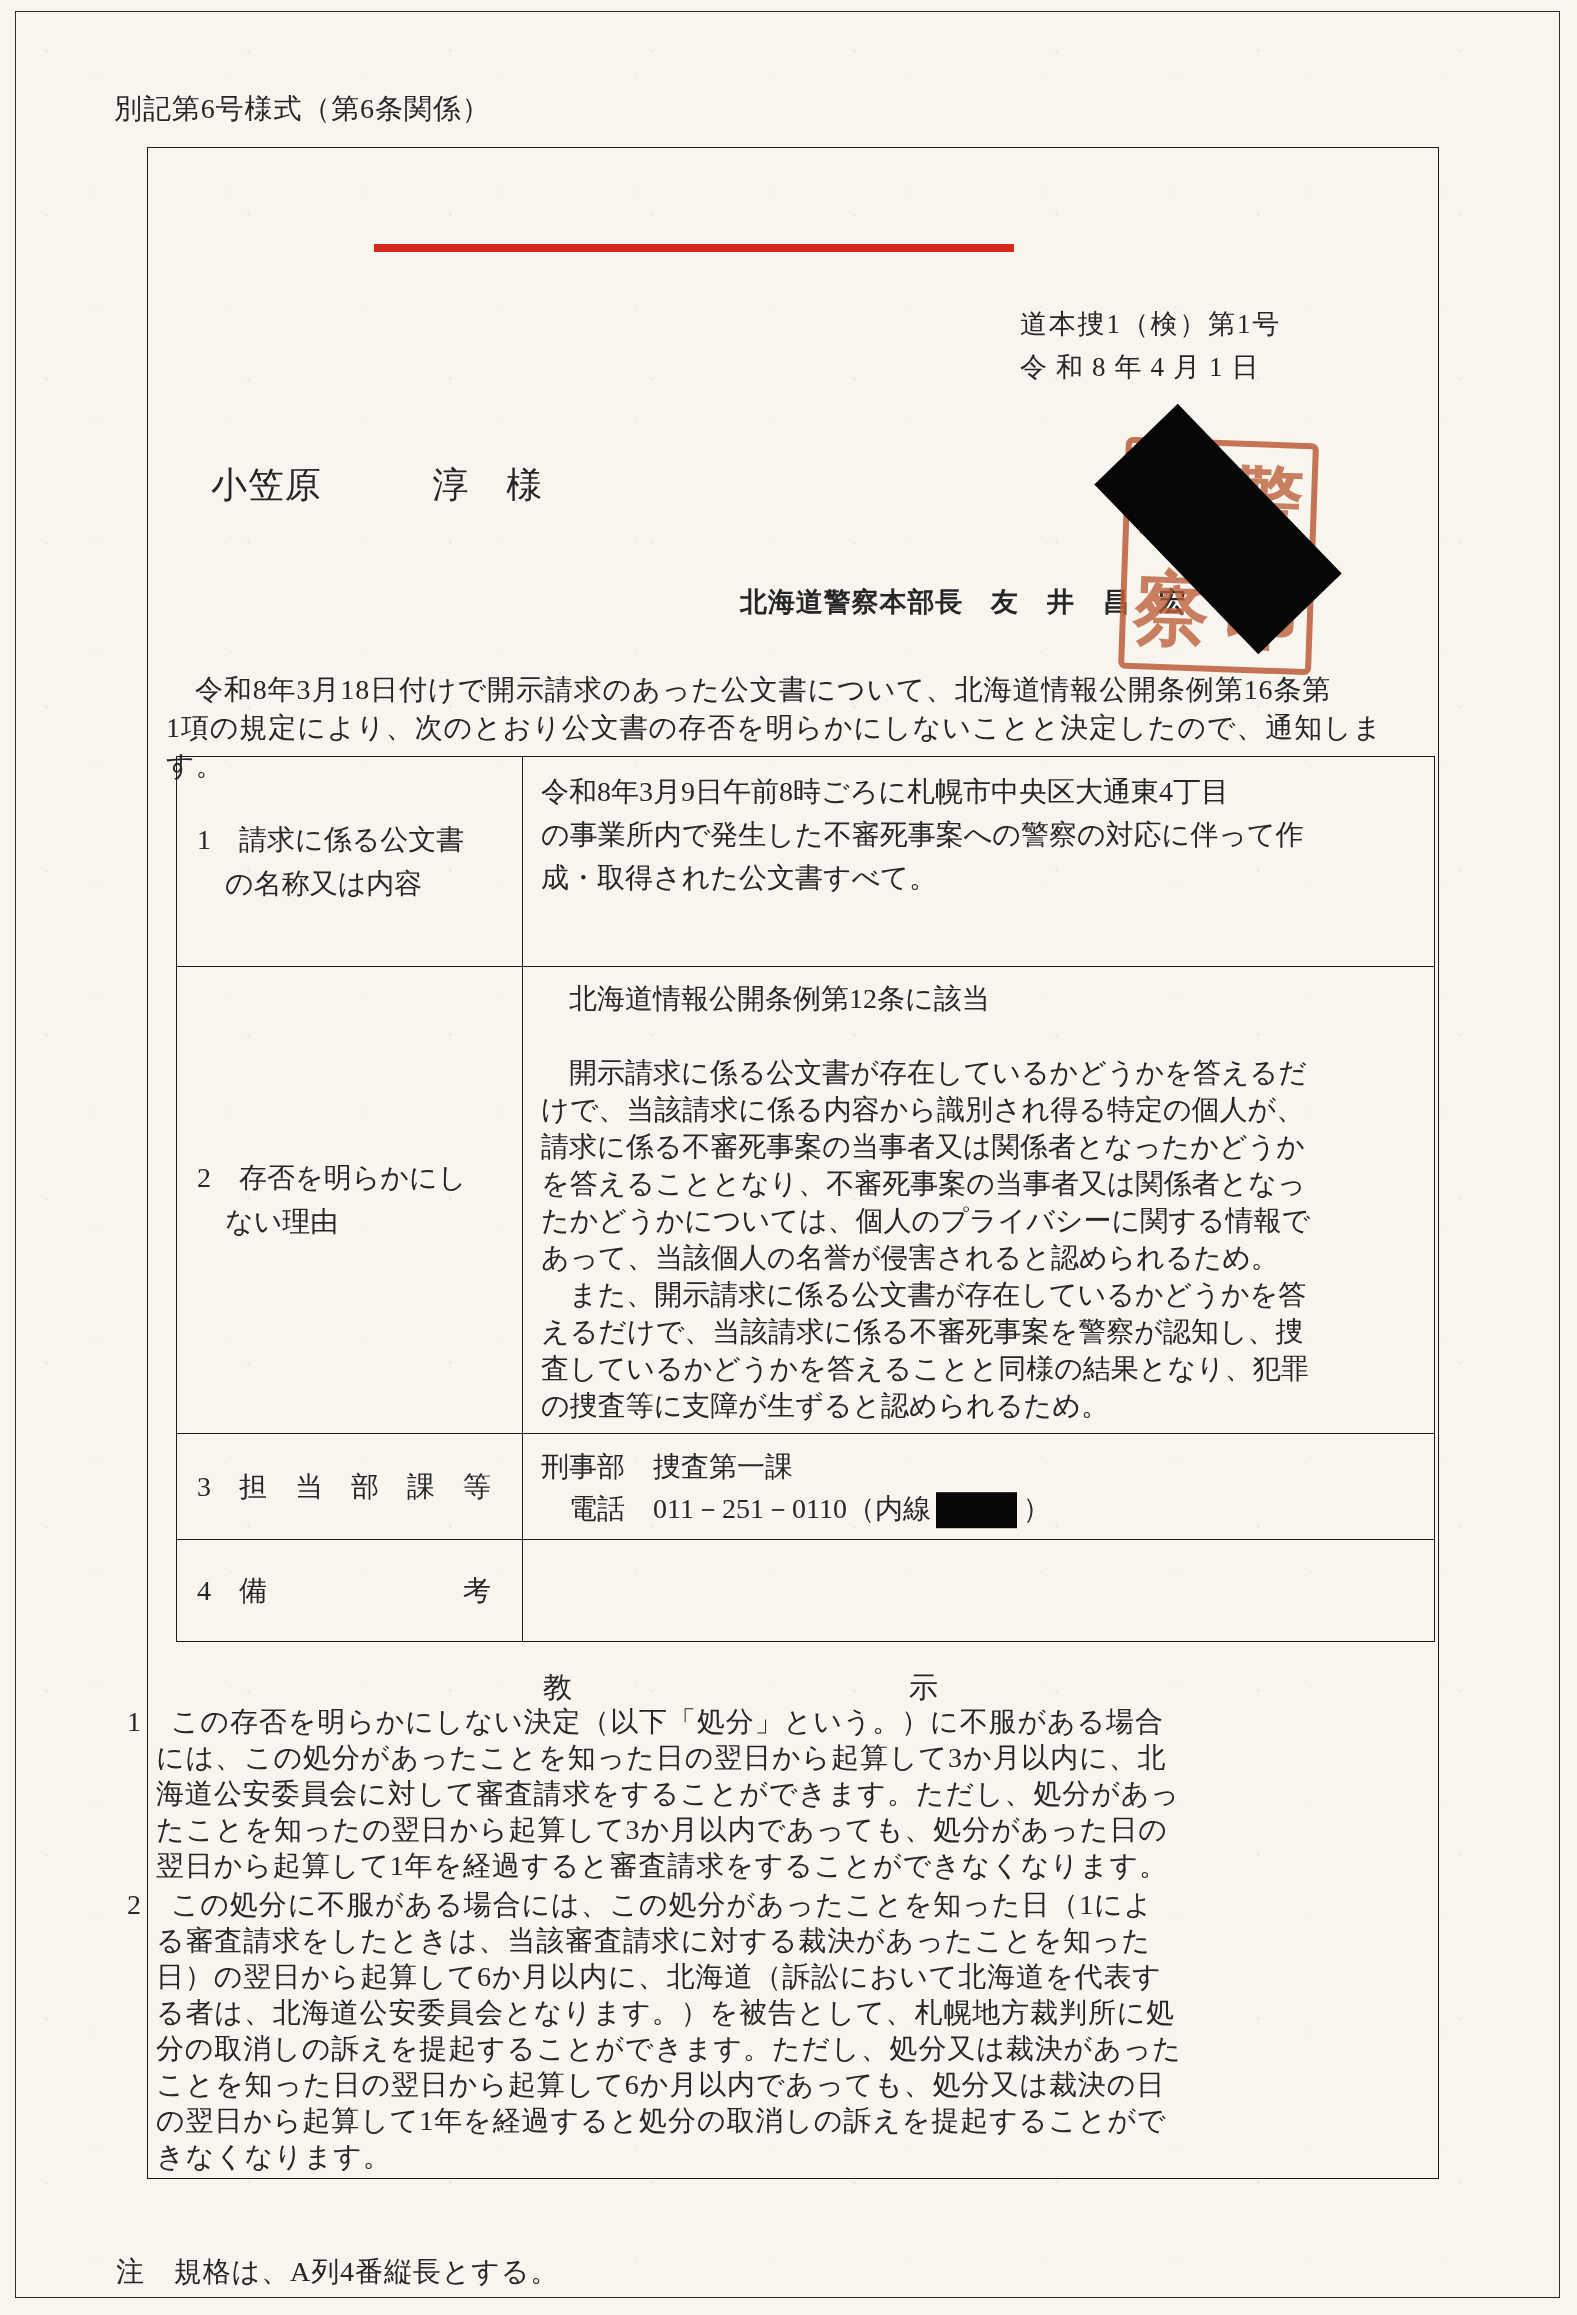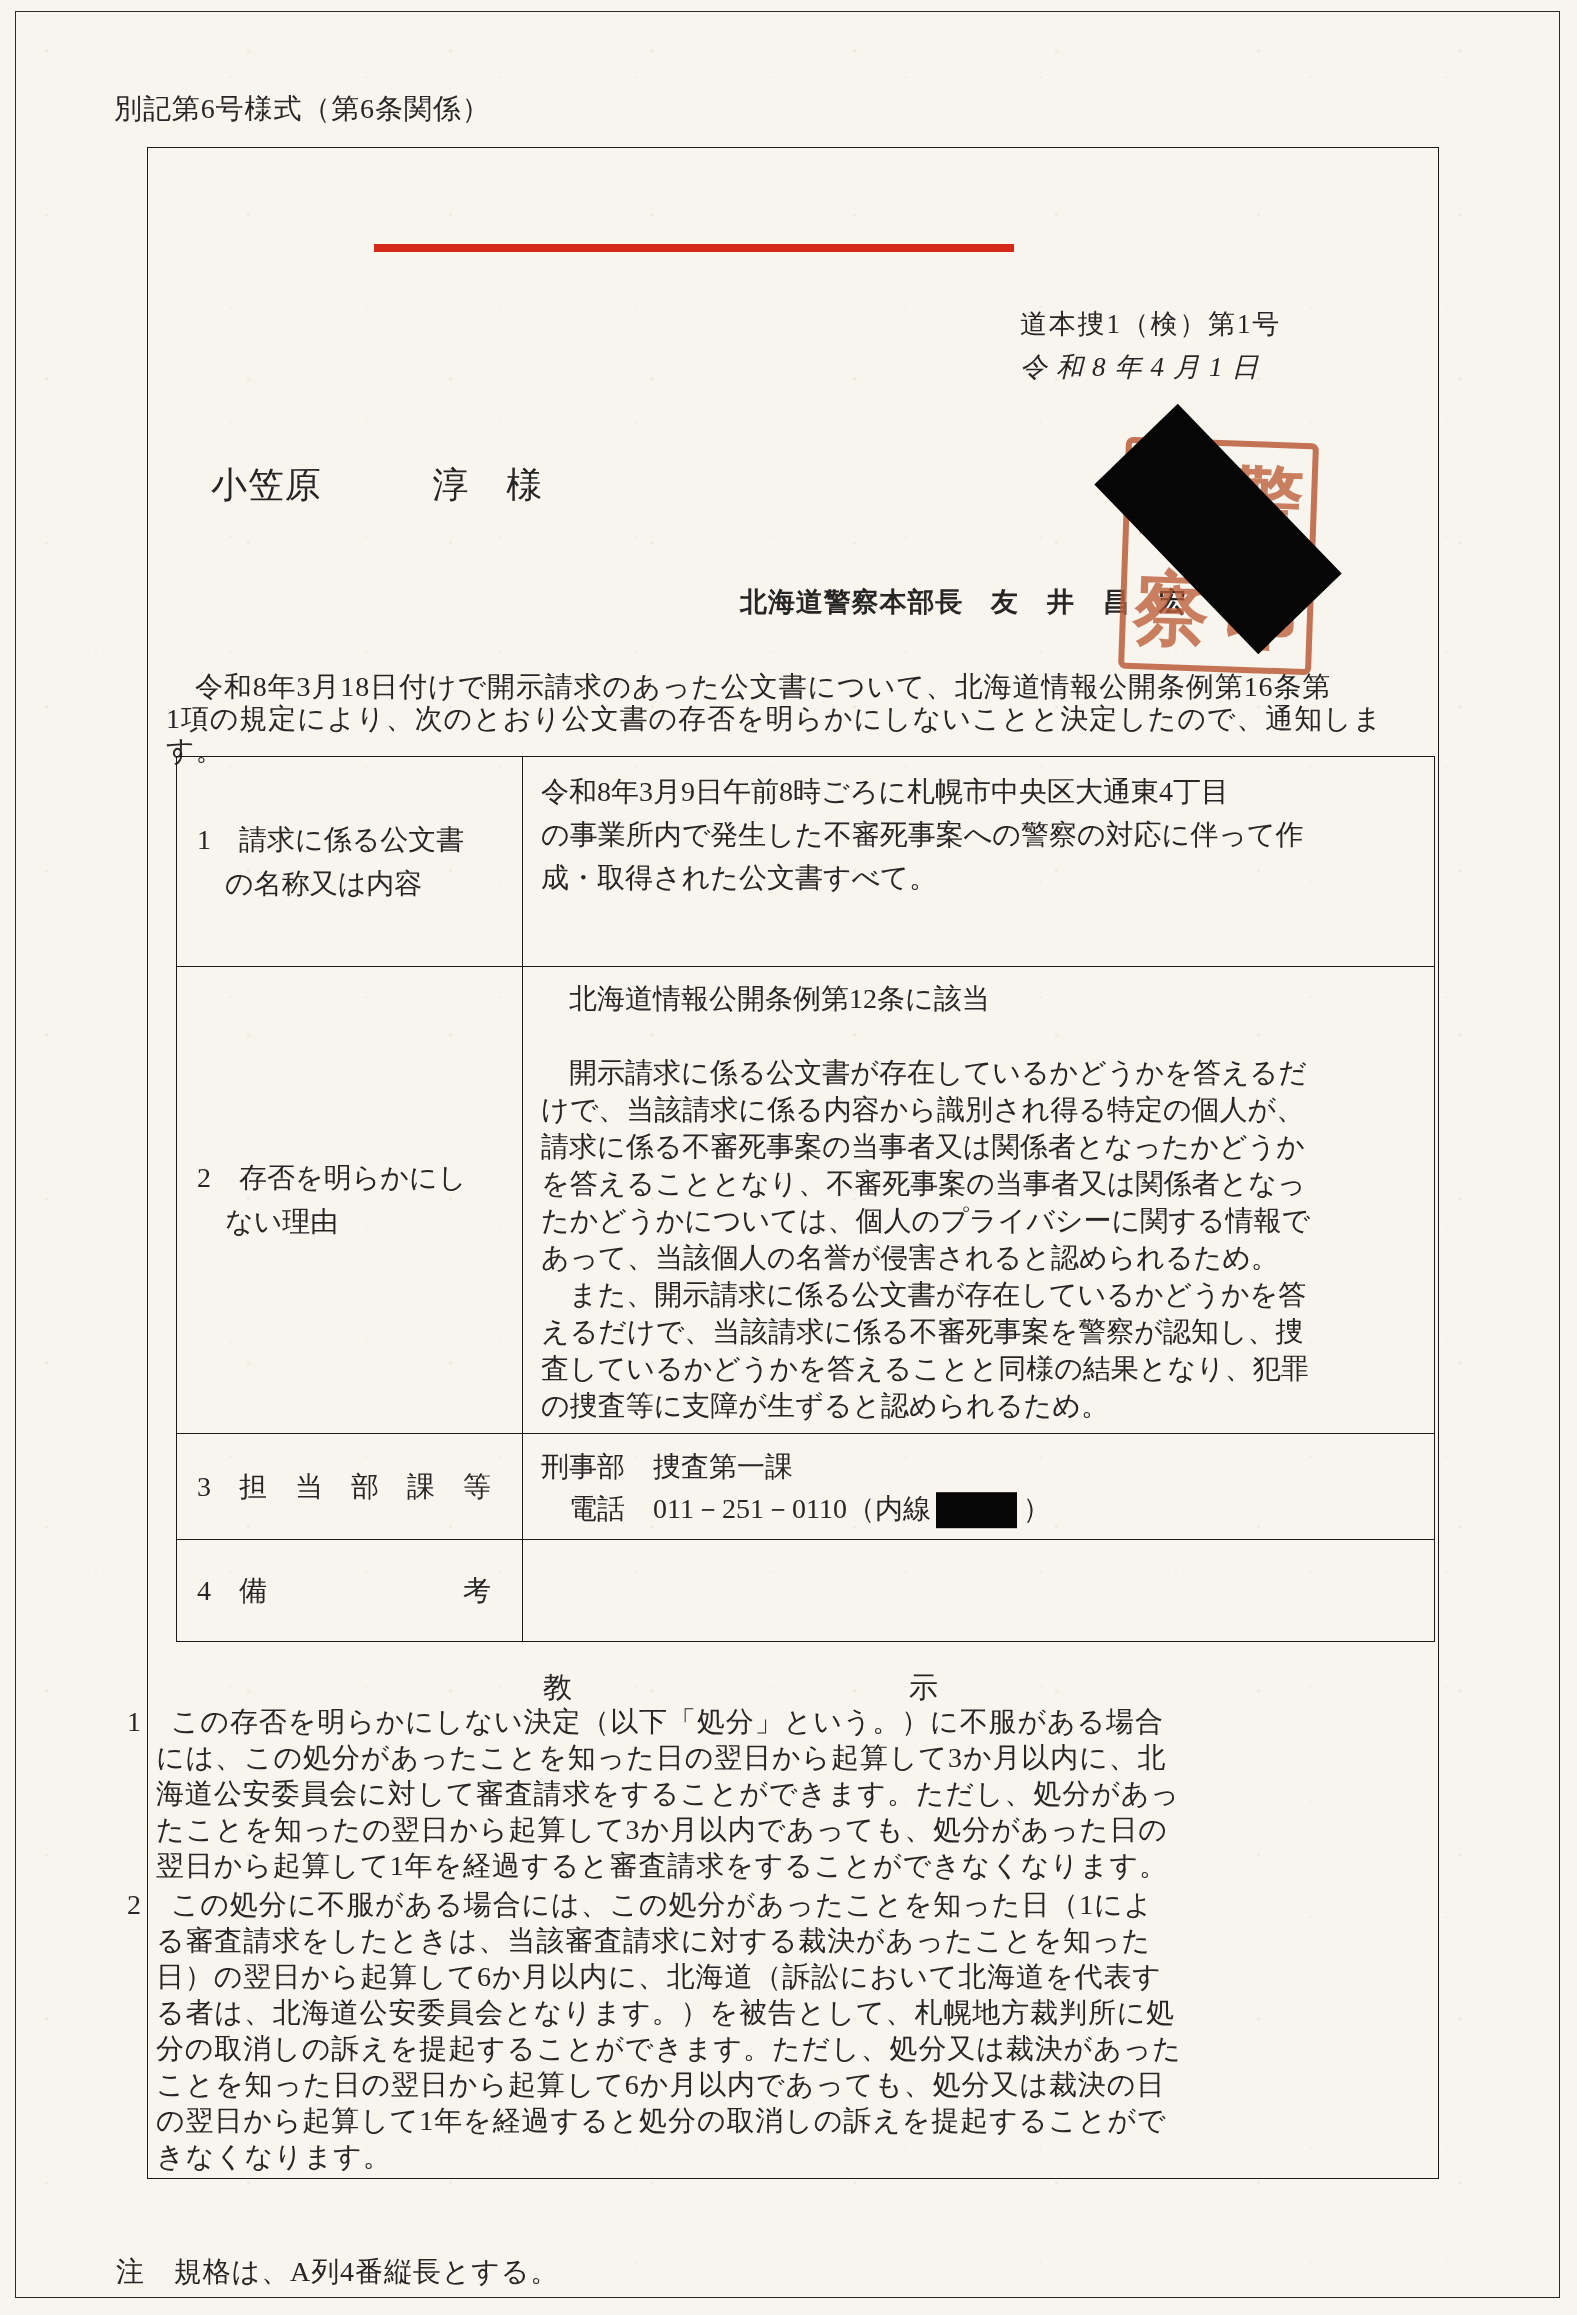--- a/index.html
+++ b/index.html
@@ -39,21 +39,21 @@
   #title-underline{
     position:absolute;left:374px;top:244px;width:640px;height:8.1px;
     background:#d52a1a;
   }
   #doc-number{
     position:absolute;left:1020px;top:304px;
     font-size:27px;letter-spacing:1.8px;line-height:40px;
   }
   #doc-date{
     position:absolute;left:1020px;top:347px;
-    font-size:27px;letter-spacing:9px;line-height:40px;font-style:italic;
+    font-size:27px;letter-spacing:9px;line-height:40px;
   }
   #addressee{
     position:absolute;left:211px;top:461px;
     font-size:36px;letter-spacing:0.9px;
   }
   #sender{
     position:absolute;left:740px;top:584px;
     font-size:27px;letter-spacing:0.9px;font-weight:bold;
   }
   #seal{
@@ -67,21 +67,21 @@
     font-size:76px;line-height:96px;text-align:center;
     color:rgba(187,92,56,.78);font-weight:bold;
     transform:scaleY(1.05);
   }
   #redaction-seal{
     position:absolute;left:1100px;top:471px;width:236px;height:116px;
     background:#060606;transform:rotate(46deg);z-index:2;
   }
   #body-para{
     position:absolute;left:166px;top:671px;width:1270px;
-    font-size:28px;line-height:32px;letter-spacing:0.9px;
+    font-size:28px;line-height:38px;letter-spacing:0.9px;
   }
   #decision-table{
     position:absolute;left:176px;top:756px;width:1259px;
     border-collapse:collapse;table-layout:fixed;
   }
   #decision-table td{
     border:1.8px solid #1b1b1b;
     font-size:28px;vertical-align:top;box-sizing:border-box;
   }
   #decision-table td.lbl{

